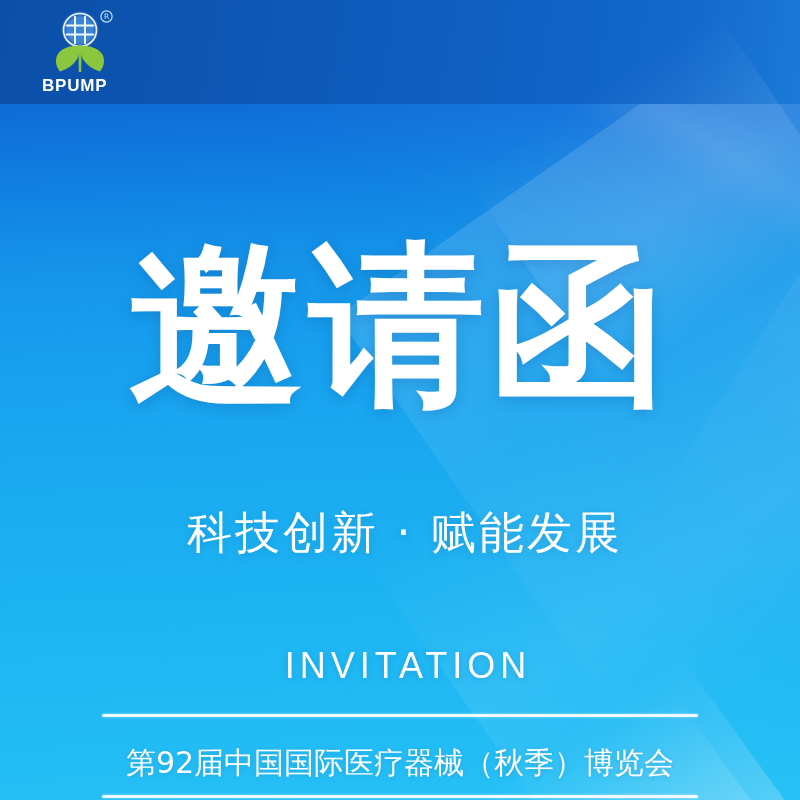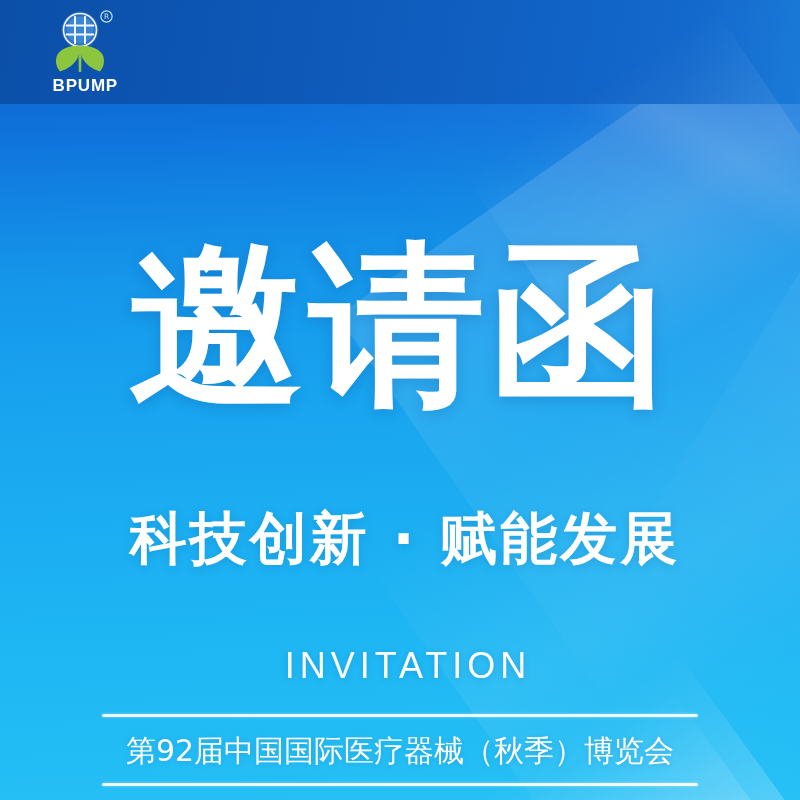--- a/index.html
+++ b/index.html
@@ -180,21 +180,21 @@
     position: relative;
     width: 76px;
     height: 86px;
     flex: 0 0 76px;
   }
   .logo-svg { display: block; width: 76px; height: 68px; }
   .logo-word {
     position: absolute;
     left: 0; right: 0;
     bottom: 1px;
-    text-align: right;
+    text-align: left;
     color: #ffffff;
     font-size: 17px;
     font-weight: 700;
     letter-spacing: 0.8px;
     line-height: 1;
     font-family: "Liberation Sans", "DejaVu Sans", sans-serif;
   }
 
   .brand-name {
     color: #ffffff;
@@ -231,22 +231,22 @@
     text-shadow: 0 3px 14px rgba(8,60,130,0.22);
     white-space: nowrap;
   }
 
   .subtitle {
     position: absolute;
     top: 510px;
     left: 10px; right: 0;
     text-align: center;
     color: #ffffff;
-    font-size: 57px;
-    font-weight: 700;
+    font-size: 45px;
+    font-weight: 400;
     line-height: 1;
     letter-spacing: 3px;
     font-family: "DejaVu Sans", "Liberation Sans", sans-serif;
     white-space: nowrap;
     text-shadow: 0 2px 8px rgba(10,70,140,0.18);
   }
 
   .invitation-en {
     position: absolute;
     top: 648px;
@@ -277,21 +277,21 @@
     background: rgba(255,255,255,0.92);
     border-radius: 2px;
     box-shadow: 0 0 3px rgba(255,255,255,0.45);
   }
   .event-name {
     color: #ffffff;
     font-size: 30px;
     font-weight: 400;
     line-height: 1;
     letter-spacing: 0px;
-    padding: 19px 0 17px;
+    padding: 31px 0 17px;
     white-space: nowrap;
     font-family: "DejaVu Sans", "Liberation Sans", sans-serif;
     text-shadow: 0 1px 5px rgba(10,70,140,0.18);
   }
 </style>
 </head>
 <body>
 
 <div class="poster">
 

